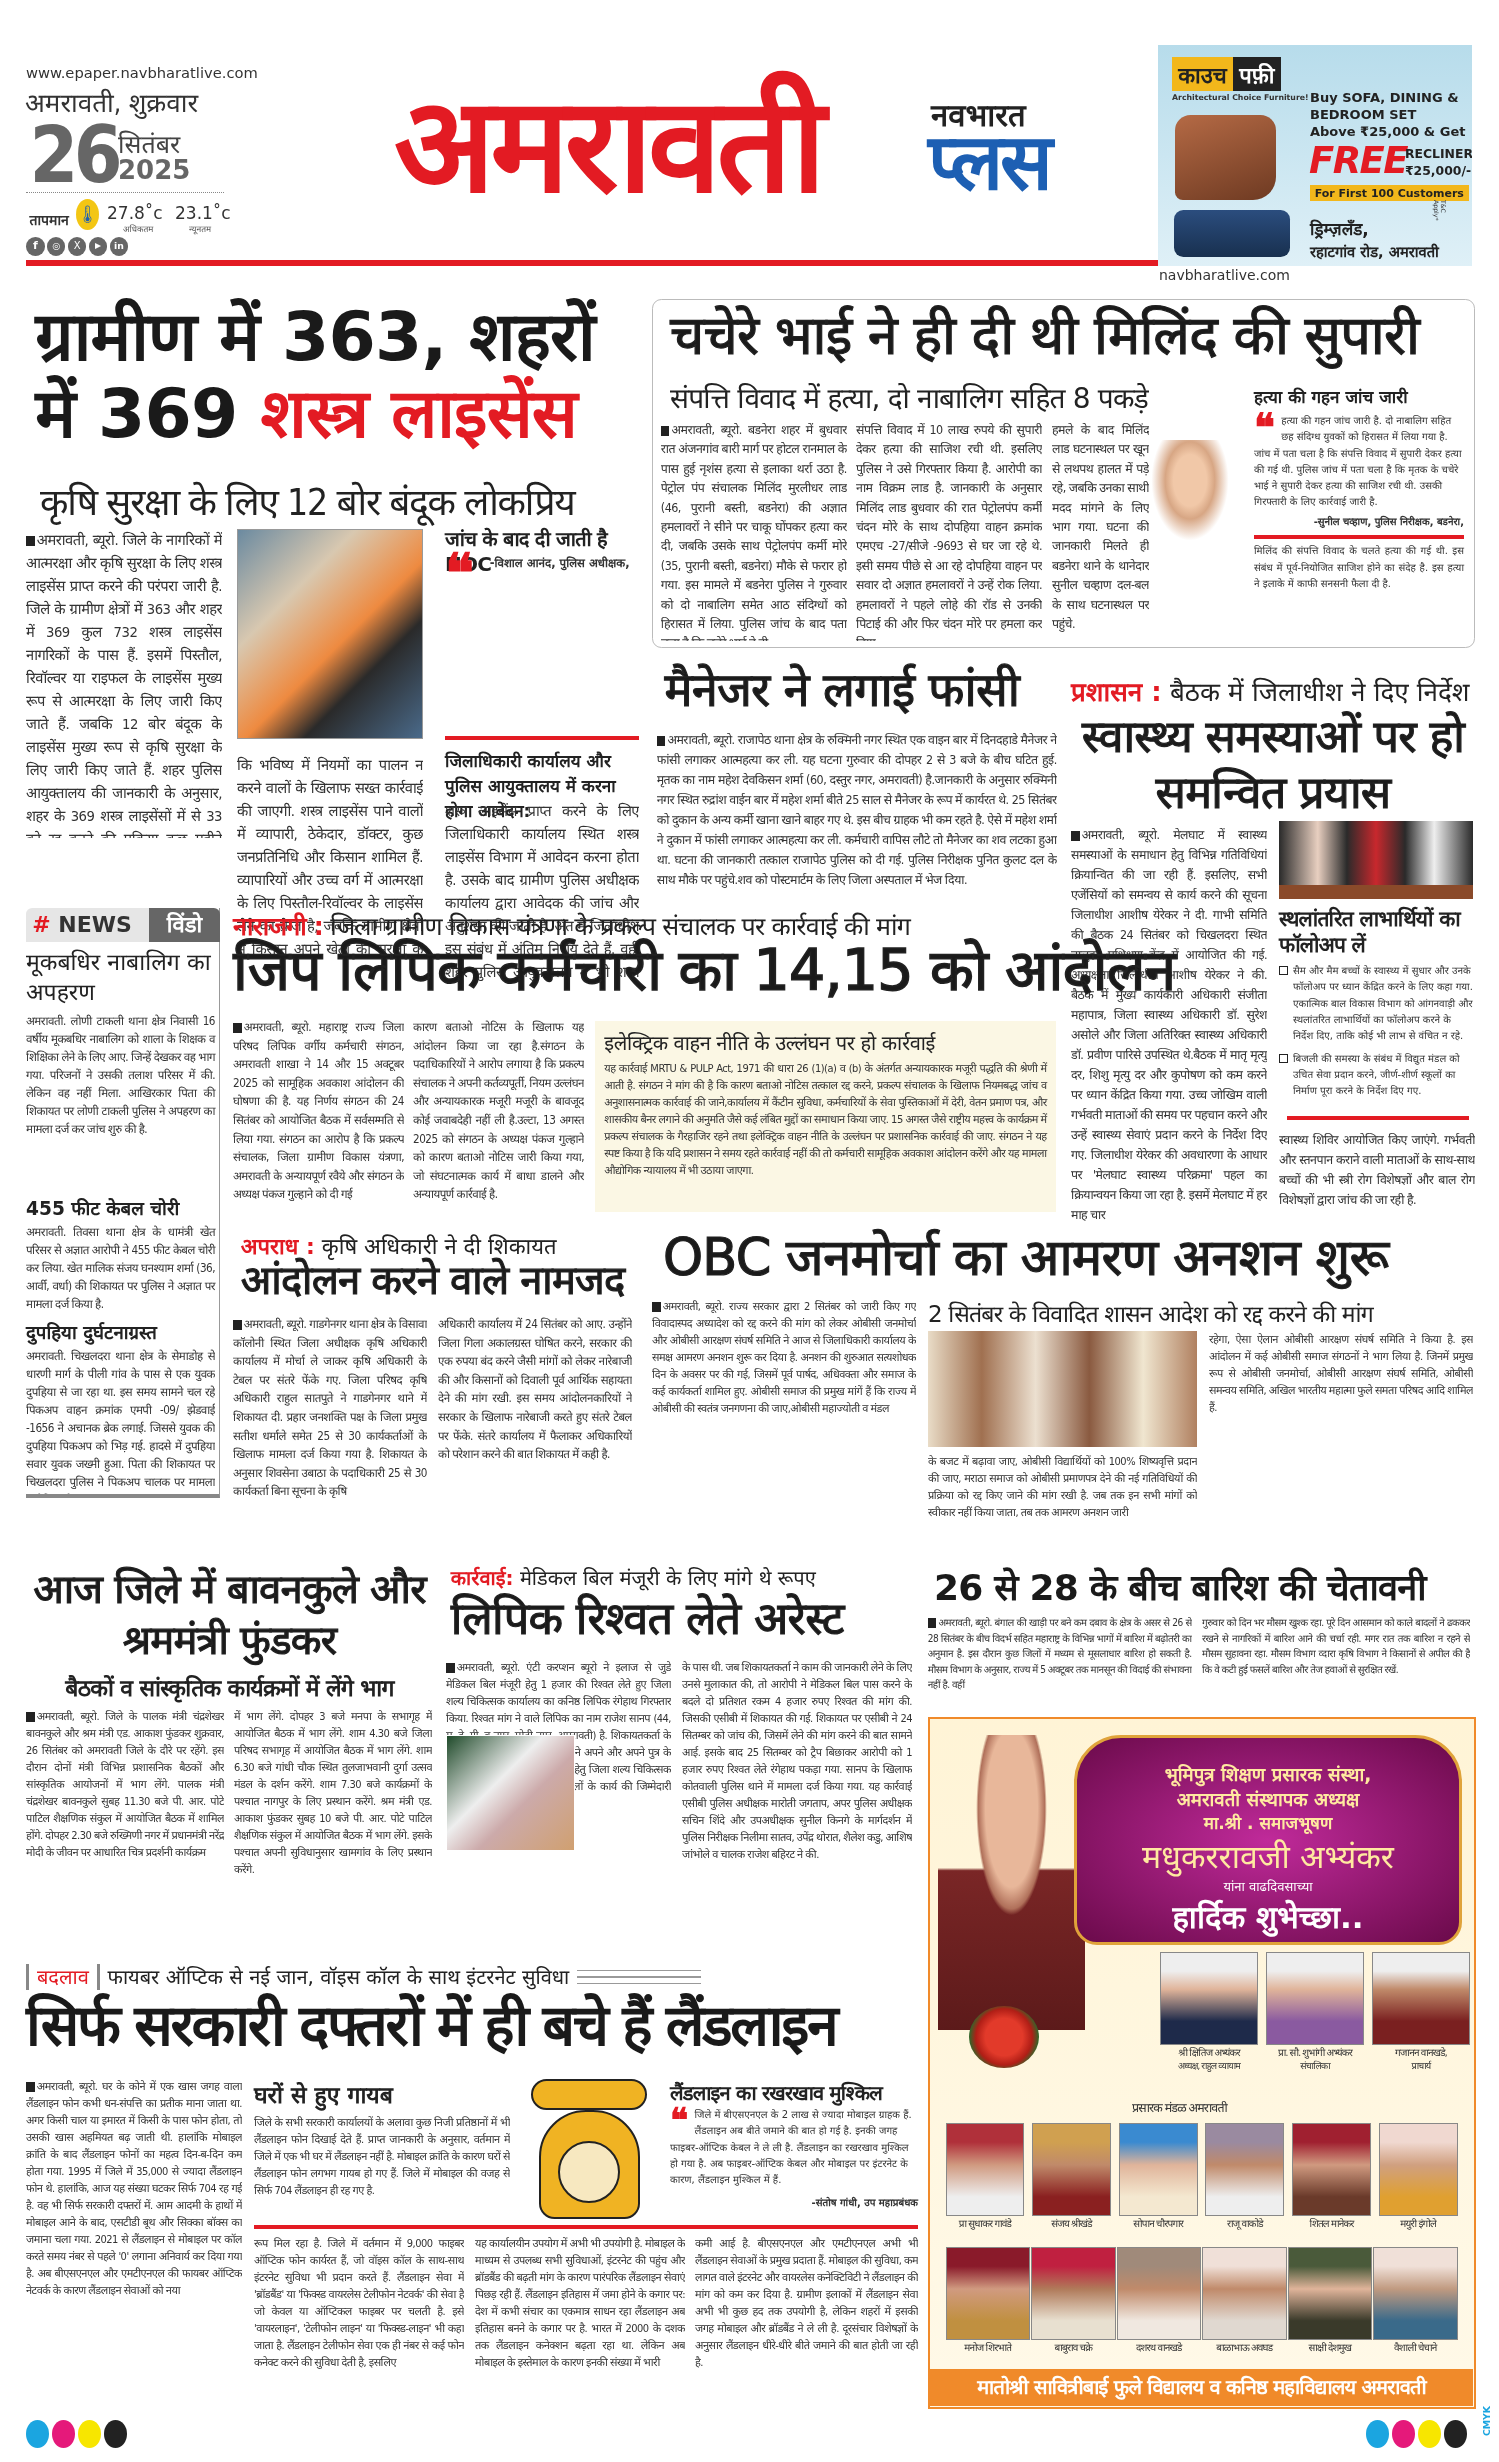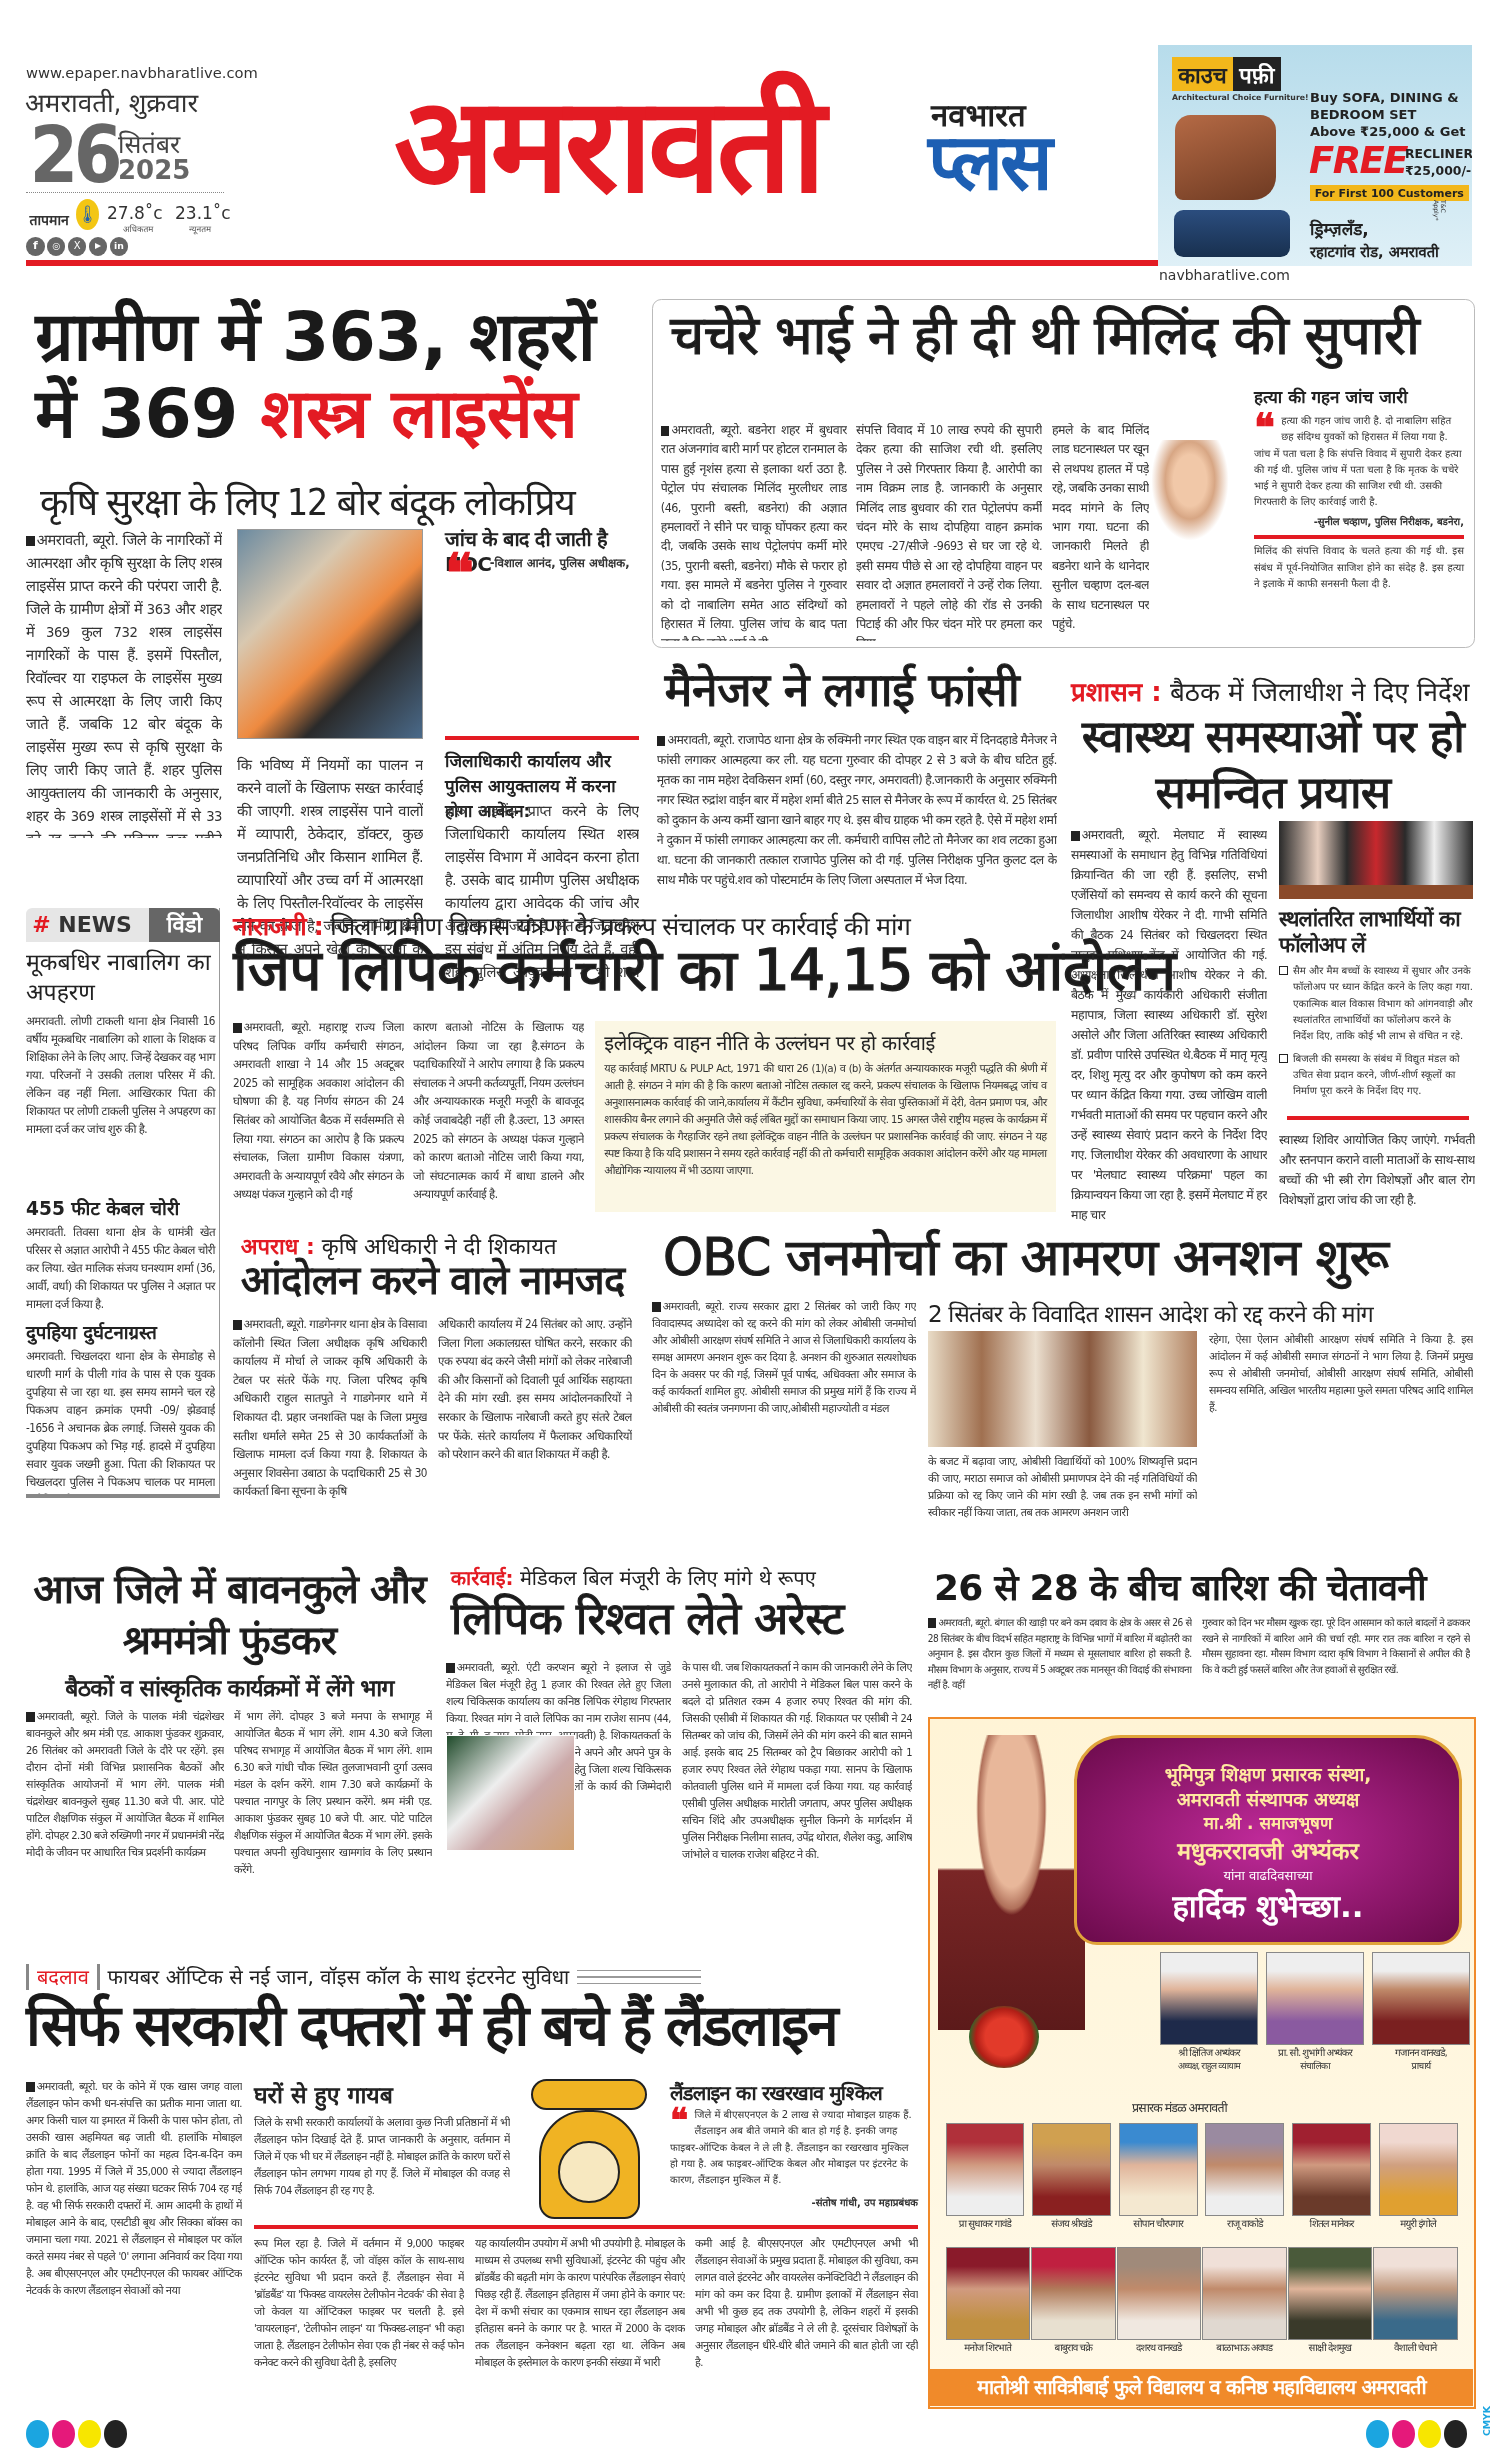--- a/index.html
+++ b/index.html
@@ -81,20 +81,21 @@
     <span class="quote-mark">❝</span>
     <div style="text-align:center;font-weight:bold">-विशाल आनंद, पुलिस अधीक्षक,</div>
   </div>
   <div class="abs redrule" style="left:419px;top:441px;width:194px"></div>
   <div class="abs" style="left:419px;top:454px;width:194px;font-size:17px;font-weight:bold;line-height:25px;color:#222">जिलाधिकारी कार्यालय और पुलिस आयुक्तालय में करना होगा आवेदन:</div>
   <div class="abs body-text" style="left:419px;top:504px;width:194px;height:186px;overflow:hidden">शस्त्र लाइसेंस प्राप्त करने के लिए जिलाधिकारी कार्यालय स्थित शस्त्र लाइसेंस विभाग में आवेदन करना होता है. उसके बाद ग्रामीण पुलिस अधीक्षक कार्यालय द्वारा आवेदक की जांच और अनुशंसा की जाती है. अंत में जिलाधीश इस संबंध में अंतिम निर्णय देते हैं. वहीं शहर पुलिस आयुक्तालय में भी शस्त्र लाइसेंस विभाग में आवेदन करना होता है.</div>
 </div>
 
 <div class="abs" style="left:652px;top:299px;width:823px;height:349px;border:1.6px solid #bbb;border-radius:9.3px">
   <div class="abs hl" style="left:17px;top:6.2px;font-size:54px;white-space:nowrap;font-weight:normal;-webkit-text-stroke:1.2px #222">चचेरे भाई ने ही दी थी मिलिंद की सुपारी</div>
+  <div class="abs" style="left:17px;top:78px;font-size:28px;color:#222;letter-spacing:-0.8px;white-space:nowrap">संपत्ति विवाद में हत्या, दो नाबालिग सहित 8 पकड़े</div>
   <div class="abs body-text" style="left:7.8px;top:120px;width:186px;height:221px;overflow:hidden;font-size:12.4px;line-height:19.4px"><span class="sq"></span><span>अमरावती, ब्यूरो. बडनेरा शहर में बुधवार रात अंजनगांव बारी मार्ग पर होटल रानमाल के पास हुई नृशंस हत्या से इलाका थर्रा उठा है. पेट्रोल पंप संचालक मिलिंद मुरलीधर लाड (46, पुरानी बस्ती, बडनेरा) की अज्ञात हमलावरों ने सीने पर चाकू घोंपकर हत्या कर दी, जबकि उसके साथ पेट्रोलपंप कर्मी मोरे (35, पुरानी बस्ती, बडनेरा) मौके से फरार हो गया. इस मामले में बडनेरा पुलिस ने गुरुवार को दो नाबालिग समेत आठ संदिग्धों को हिरासत में लिया. पुलिस जांच के बाद पता चला है कि चचेरे भाई ने ही</span></div>
   <div class="abs body-text" style="left:203px;top:120px;width:186px;height:221px;overflow:hidden;font-size:12.4px;line-height:19.4px">संपत्ति विवाद में 10 लाख रुपये की सुपारी देकर हत्या की साजिश रची थी. इसलिए पुलिस ने उसे गिरफ्तार किया है. आरोपी का नाम विक्रम लाड है. जानकारी के अनुसार मिलिंद लाड बुधवार की रात पेट्रोलपंप कर्मी चंदन मोरे के साथ दोपहिया वाहन क्रमांक एमएच -27/सीजे -9693 से घर जा रहे थे. इसी समय पीछे से आ रहे दोपहिया वाहन पर सवार दो अज्ञात हमलावरों ने उन्हें रोक लिया. हमलावरों ने पहले लोहे की रॉड से उनकी पिटाई की और फिर चंदन मोरे पर हमला कर दिया.</div>
   <div class="abs body-text" style="left:399px;top:120px;width:97px;height:221px;overflow:hidden;font-size:12.4px;line-height:19.4px">हमले के बाद मिलिंद लाड घटनास्थल पर खून से लथपथ हालत में पड़े रहे, जबकि उनका साथी मदद मांगने के लिए भाग गया. घटना की जानकारी मिलते ही बडनेरा थाने के थानेदार सुनील चव्हाण दल-बल के साथ घटनास्थल पर पहुंचे.</div>
   <div class="abs" style="left:498px;top:140px;width:78px;height:101px;background:radial-gradient(ellipse at 50% 40%,#f1c8a8 30%,#d7a684 45%,#fff 70%)"></div>
   <div class="abs" style="left:601px;top:85px;font-size:17px;font-weight:bold;color:#222">हत्या की गहन जांच जारी</div>
   <div class="abs" style="left:601px;top:113px;width:210px;font-size:10px;line-height:16.3px;color:#333">
     <span class="quote-mark" style="font-size:39px;line-height:29.5px">❝</span>
     <span>हत्या की गहन जांच जारी है. दो नाबालिग सहित छह संदिग्ध युवकों को हिरासत में लिया गया है. जांच में पता चला है कि संपत्ति विवाद में सुपारी देकर हत्या की गई थी. पुलिस जांच में पता चला है कि मृतक के चचेरे भाई ने सुपारी देकर हत्या की साजिश रची थी. उसकी गिरफ्तारी के लिए कार्रवाई जारी है.</span>
     <div style="text-align:right;font-weight:bold;margin-top:3.1px">-सुनील चव्हाण, पुलिस निरीक्षक, बडनेरा,</div>
     <div class="redrule" style="margin:4.7px 0"></div>
@@ -235,21 +236,21 @@
   <div class="abs body-text" style="left:669px;top:272px;width:223px;height:186px;overflow:hidden;font-size:11px;line-height:17px">कमी आई है. बीएसएनएल और एमटीएनएल अभी भी लैंडलाइन सेवाओं के प्रमुख प्रदाता हैं. मोबाइल की सुविधा, कम लागत वाले इंटरनेट और वायरलेस कनेक्टिविटी ने लैंडलाइन की मांग को कम कर दिया है. ग्रामीण इलाकों में लैंडलाइन सेवा अभी भी कुछ हद तक उपयोगी है, लेकिन शहरों में इसकी जगह मोबाइल और ब्रॉडबैंड ने ले ली है. दूरसंचार विशेषज्ञों के अनुसार लैंडलाइन धीरे-धीरे बीते जमाने की बात होती जा रही है.</div>
 </div>
 
 <div class="abs" style="left:928px;top:1717px;width:548px;height:692px;background:linear-gradient(180deg,#fff4d6,#fff9e8);border:2.3px solid #f08a2a">
   <div class="abs" style="left:7.8px;top:15.5px;width:147px;height:295px;background:radial-gradient(ellipse at 50% 25%,#e8b79a 25%,#b0705a 32%,transparent 34%),linear-gradient(180deg,transparent 45%,#7a2626 46%,#5c1a1a)"></div>
   <div class="abs" style="left:39px;top:287px;width:70px;height:62px;border-radius:50%;background:radial-gradient(circle,#e23a2a 40%,#b01e16 60%,#2a6a2a 75%,transparent 76%)"></div>
   <div class="abs" style="left:144px;top:15.5px;width:388px;height:210px;background:radial-gradient(ellipse,#c02a9a,#6a0a4a);border:3.1px solid #e0a33a;border-radius:47px 47px 23px 23px;text-align:center;color:#ffe9a0;padding-top:23px">
     <div style="font-size:18.6px;font-weight:bold">भूमिपुत्र शिक्षण प्रसारक संस्था,</div>
     <div style="font-size:18.6px;font-weight:bold">अमरावती संस्थापक अध्यक्ष</div>
     <div style="font-size:17px;font-weight:bold">मा.श्री . समाजभूषण</div>
-    <div style="font-size:23px;font-weight:bold">मधुकररावजी अभ्यंकर</div>
+    <div style="font-size:32px;font-weight:normal">मधुकररावजी अभ्यंकर</div>
     <div style="font-size:13px;color:#fff">यांना वाढदिवसाच्या</div>
     <div style="font-size:31px;font-weight:bold;color:#fff">हार्दिक शुभेच्छा..</div>
   </div>
   <div class="abs" style="left:230px;top:233px;width:310px;display:flex;gap:7.8px">
     <div style="flex:1">
         <div class="photo" style="height:93px;background:linear-gradient(180deg,#eee 20%,#e0b49a 40%,#1e2a4a 75%)"></div>
         <div class="nm" style="font-size:10px">श्री क्षितिज अभ्यंकर</div>
         <div class="nm" style="font-size:9.3px">अध्यक्ष, राहुल व्यायाम</div>
       </div>
     <div style="flex:1">

